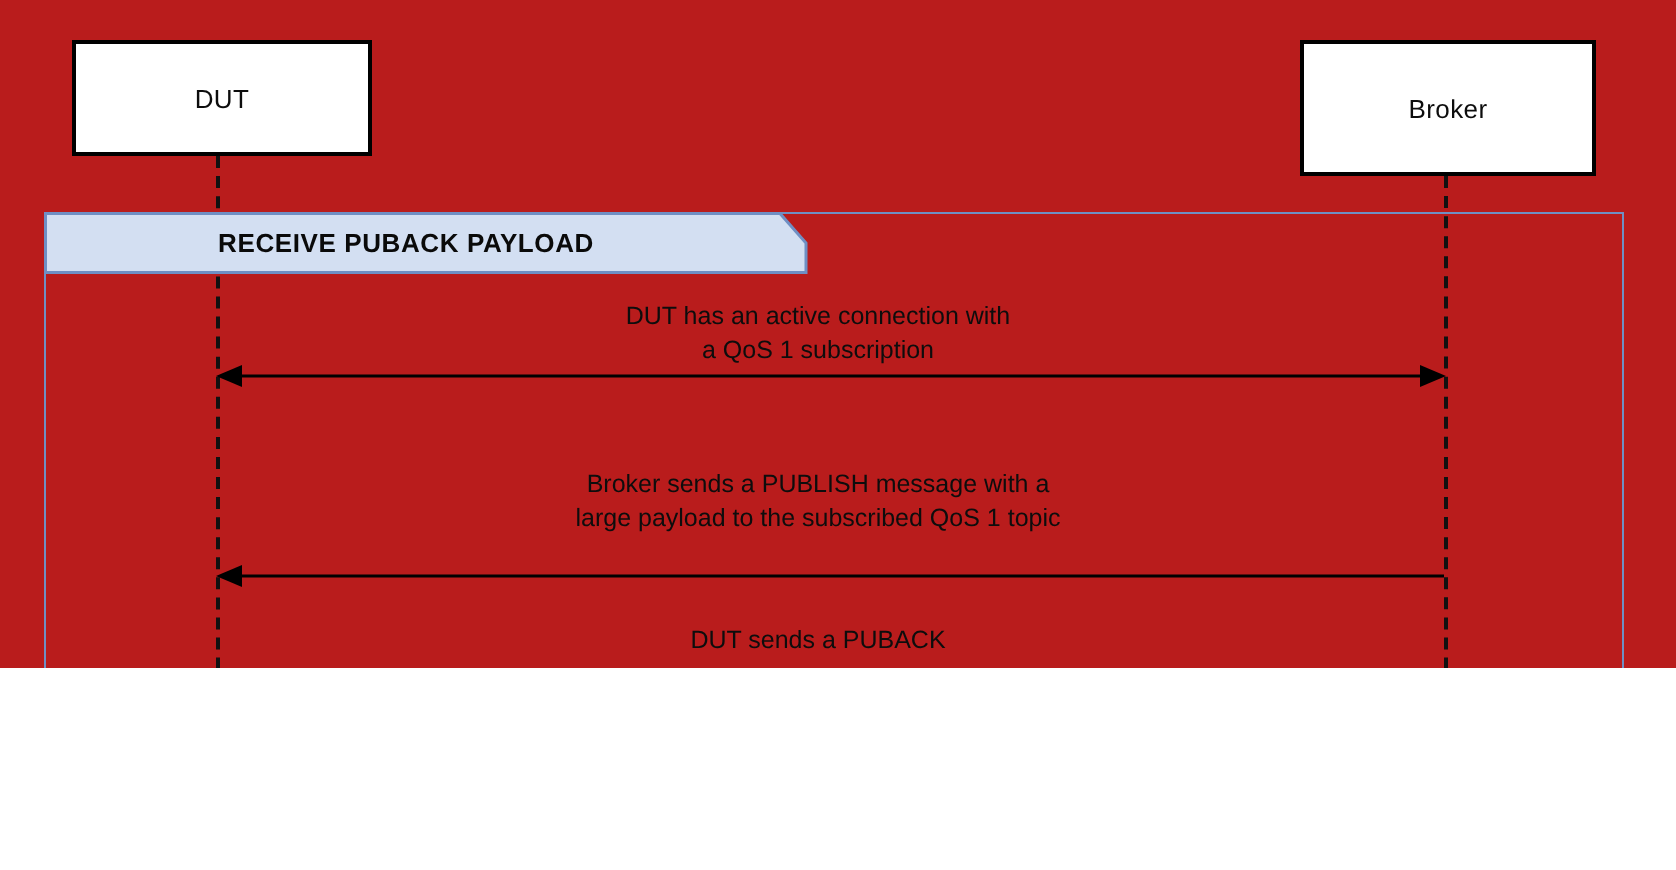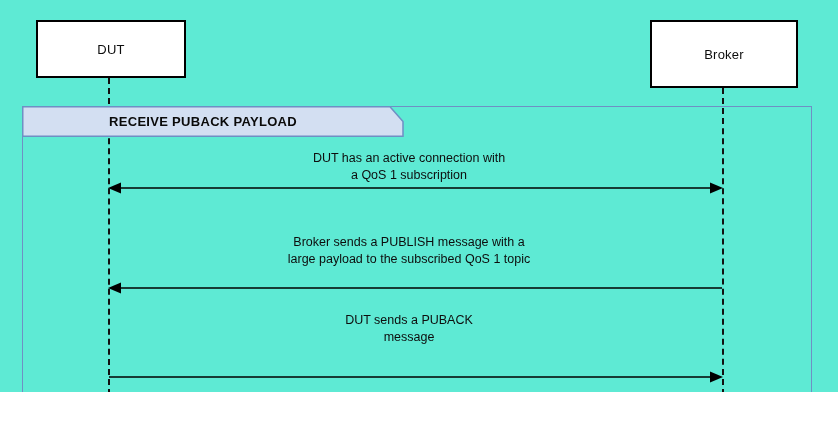--- a/index.html
+++ b/index.html
@@ -8,22 +8,22 @@
     padding: 0;
     background: #ffffff;
   }
   body {
     font-family: "Liberation Sans", sans-serif;
     color: #0d0d0d;
   }
   #canvas {
     position: relative;
     width: 838px;
-    height: 392px;
-    background: #5eead4;
+    height: 334px;
+    background: #b91c1c;
     overflow: hidden;
   }
 
   
   .participant {
     position: absolute;
     box-sizing: border-box;
     background: #ffffff;
     border: 2px solid #000000;
     display: flex;

